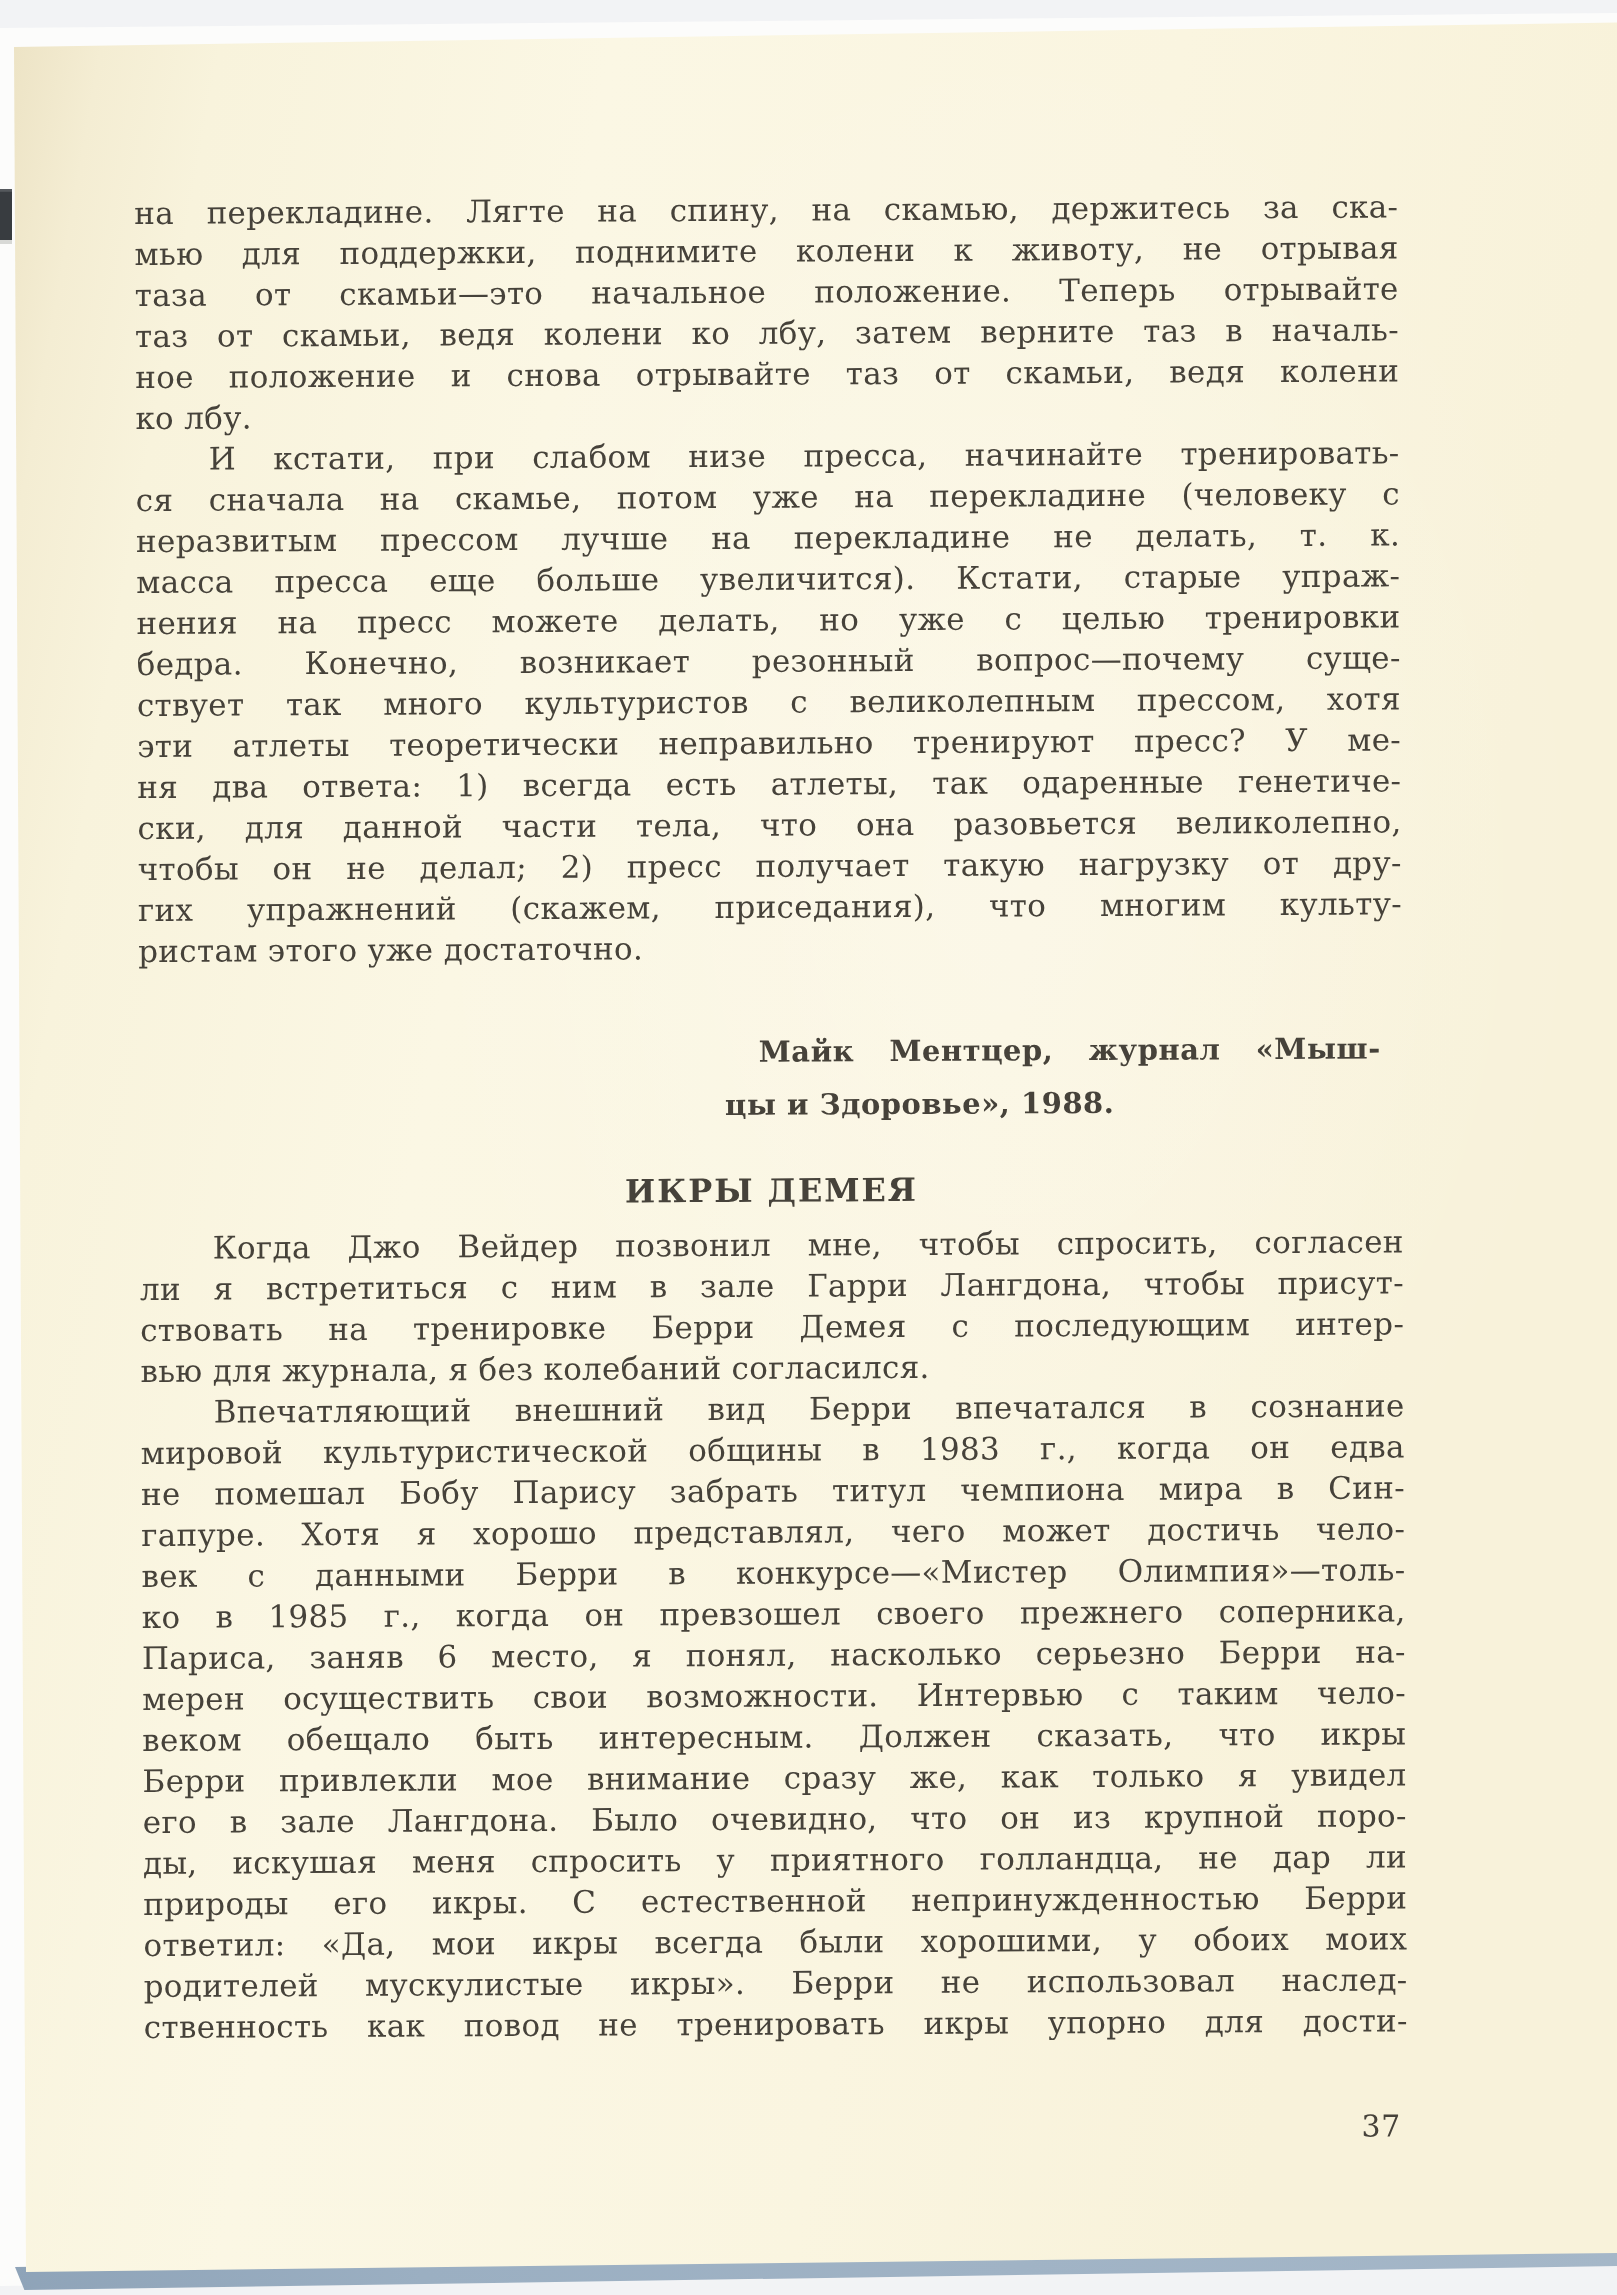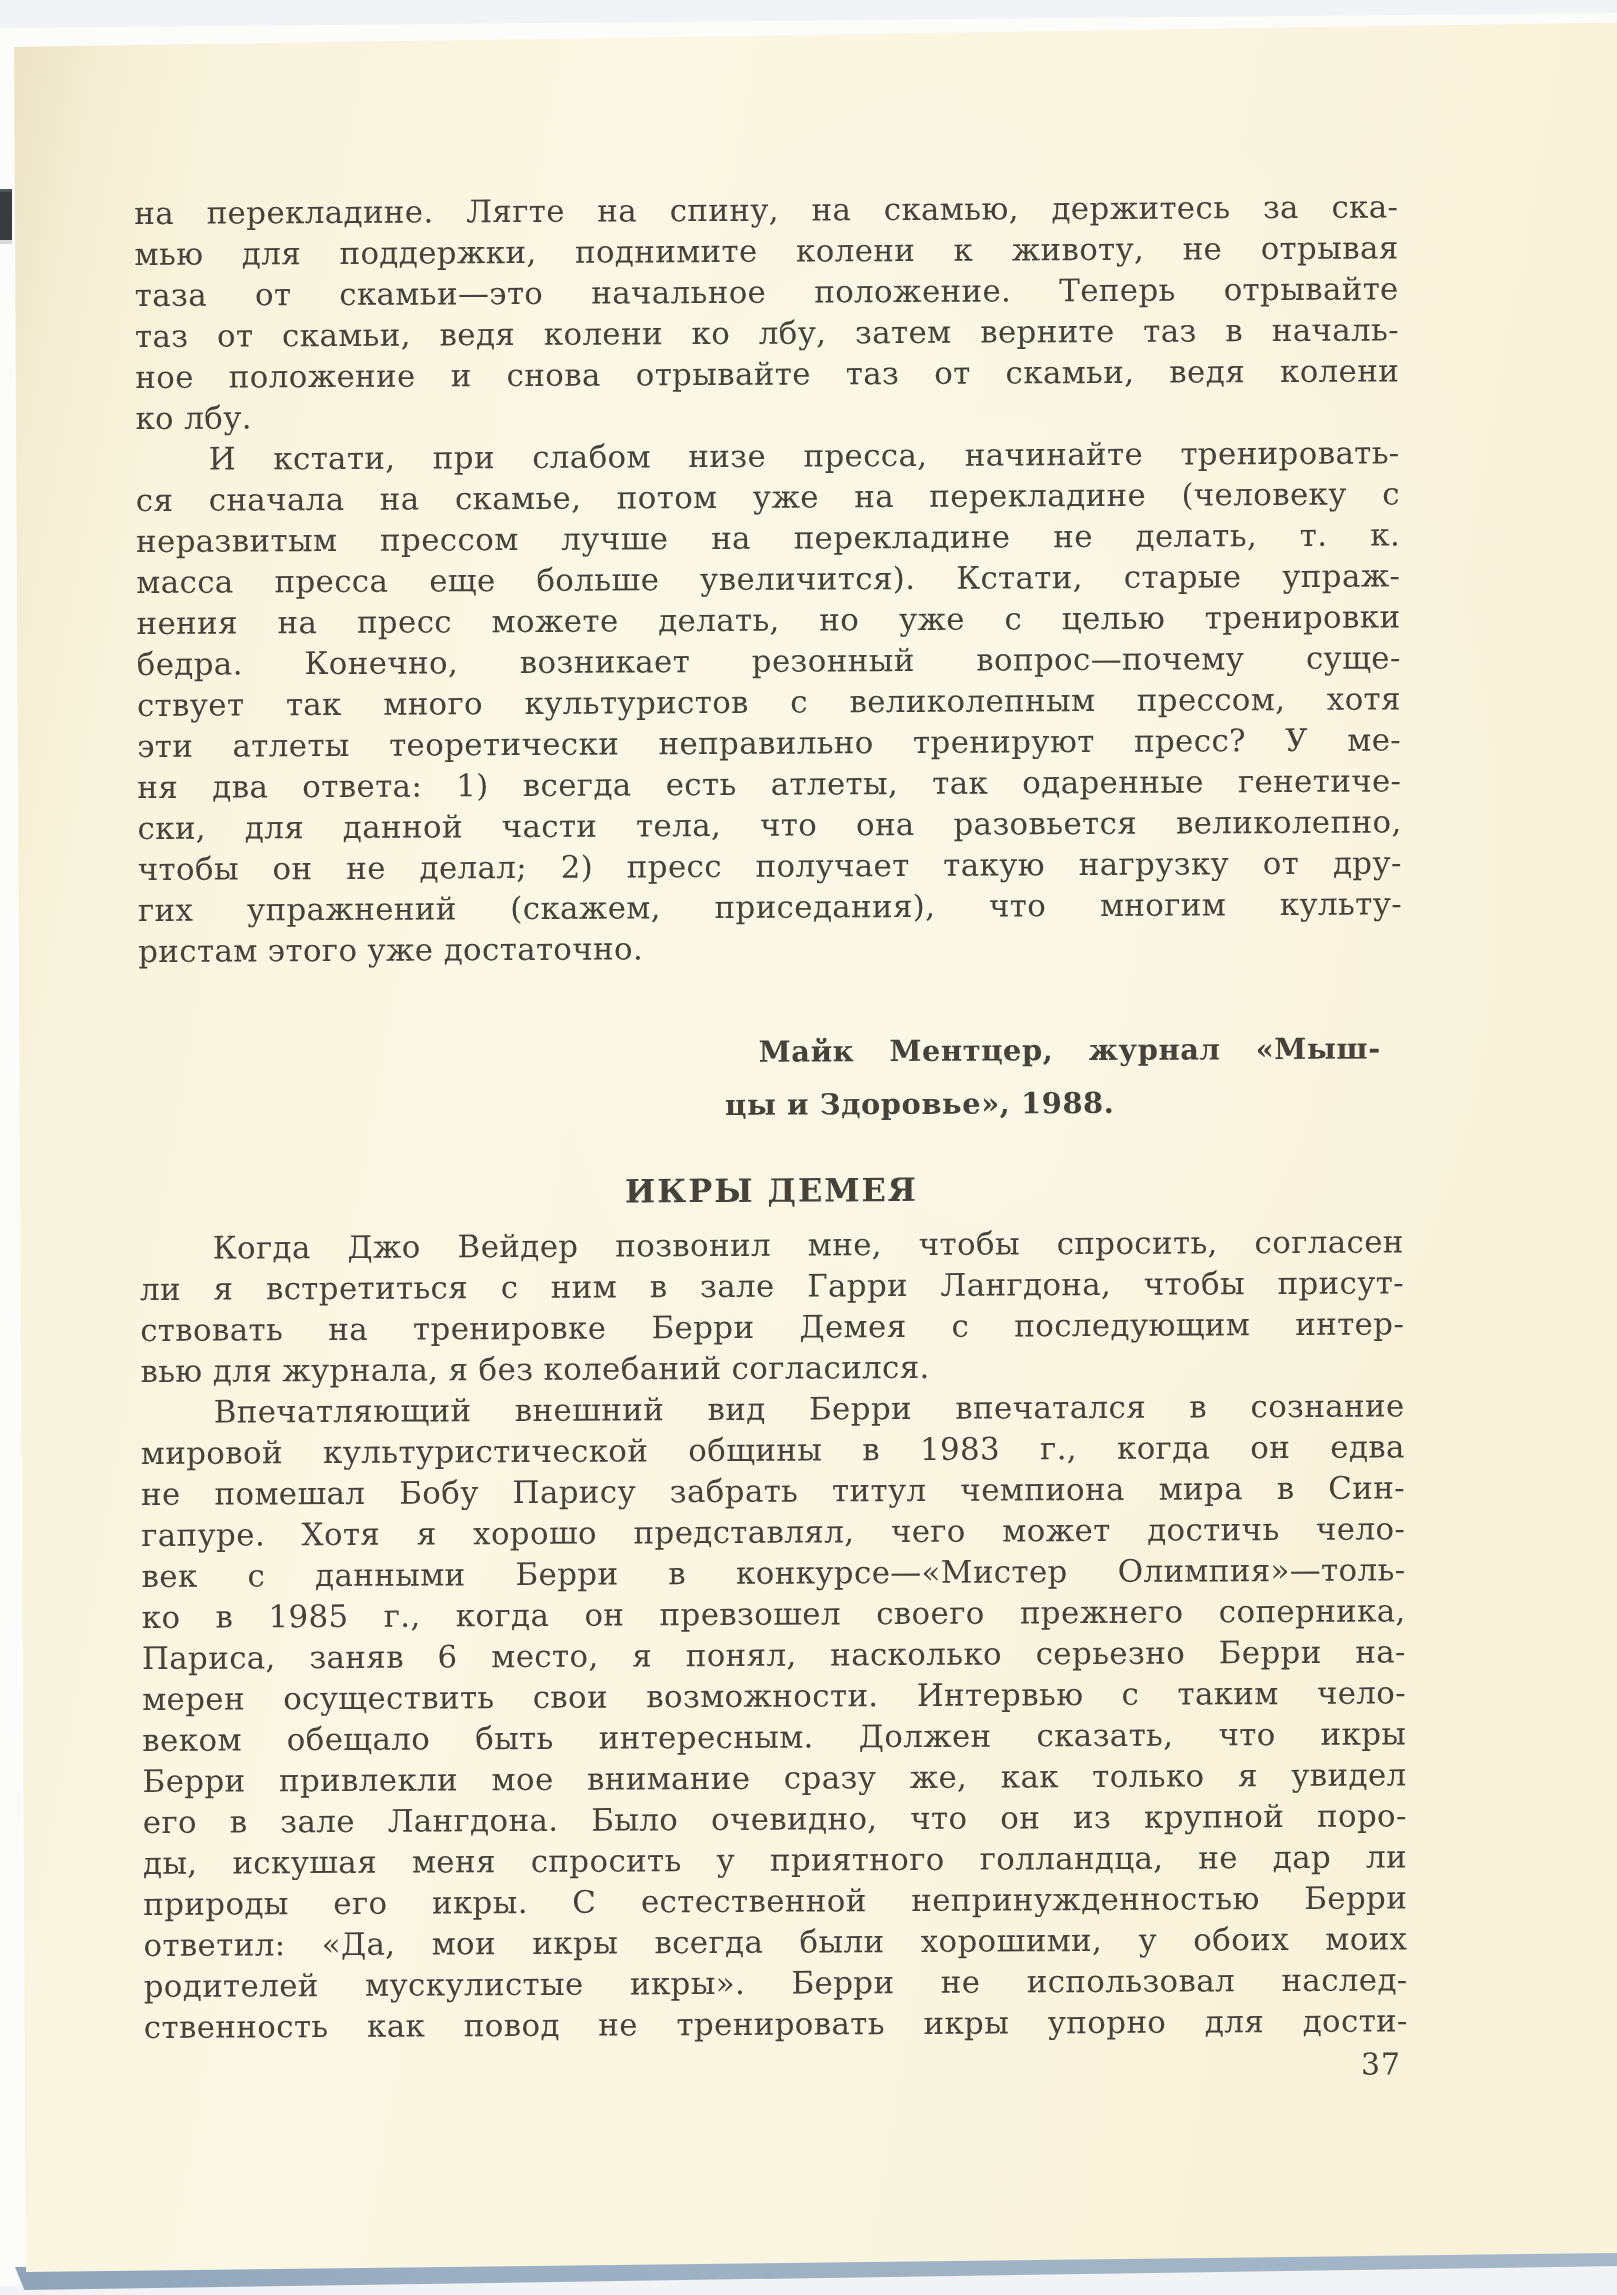--- a/index.html
+++ b/index.html
@@ -72,21 +72,21 @@
     height:41px;
     text-align:center;
     font-weight:bold;
     font-size:32px;
     letter-spacing:1.9px;
   }
   .text-block > :nth-child(5){margin-top:39px;}
   .text-block > :nth-child(6){margin-top:13px;}
   .page-number{
     position:absolute;
-    left:1217px;top:1894px;
+    left:1217px;top:1956px;
     font-size:30px;
     letter-spacing:0.9px;
   }
 </style>
 </head>
 <body>
 
 <div class="white-sheet"></div>
 <div class="shadow-band"></div>
 <div class="paper"></div>

